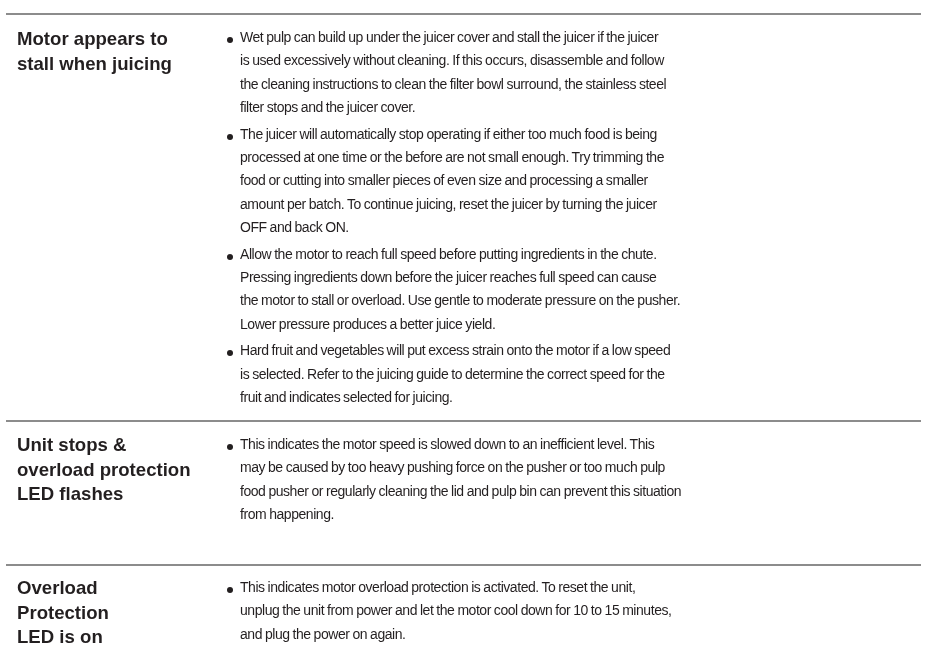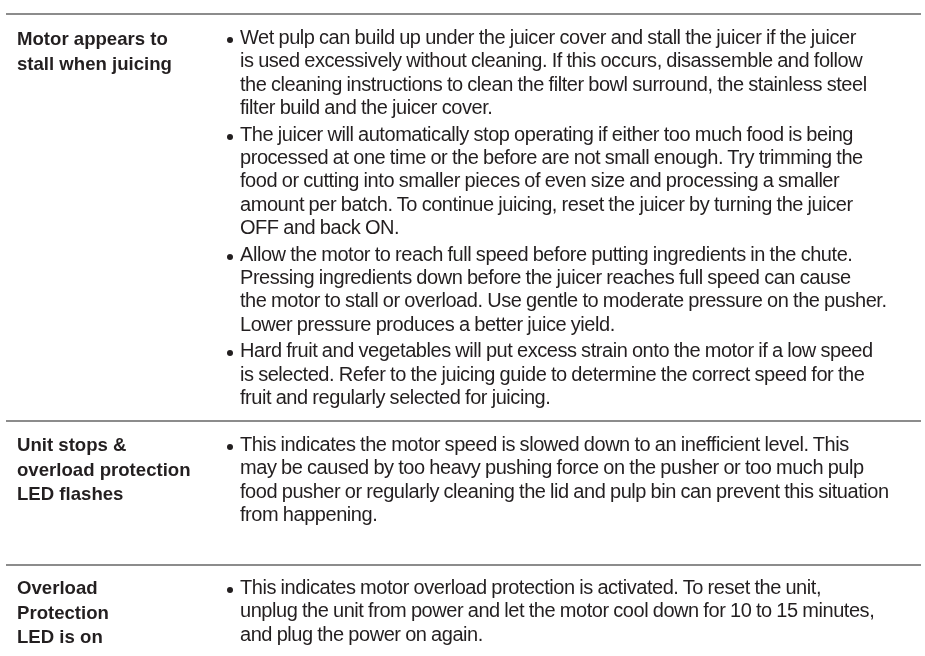--- a/index.html
+++ b/index.html
@@ -9,21 +9,21 @@
     .row:last-child { border-bottom: 2px solid #c4b5fd; }
     .issue {
       width: 216px; flex: 0 0 216px; box-sizing: border-box;
       padding-left: 11px;
       font-family: "Liberation Sans", sans-serif; font-weight: bold;
       font-size: 18.6px; line-height: 24.5px; color: #231f20;
     }
     .solutions {
       flex: 1; box-sizing: border-box;
       font-family: "Liberation Sans", sans-serif;
-      font-size: 20px; line-height: 23.4px; color: #231f20;
+      font-size: 14px; line-height: 23.4px; color: #231f20;
       letter-spacing: -0.45px; word-spacing: -0.5px;
     }
     .sol { position: relative; padding-left: 18px; }
     .sol::before {
       content: ""; position: absolute; left: 5px; top: 11px;
       width: 6px; height: 6px; border-radius: 50%; background: #231f20;
     }
     .r1 { height: 405px; }
     .r1 .issue { padding-top: 12px; }
     .r1 .solutions { padding-top: 11px; }
@@ -44,39 +44,39 @@
   <div class="row r1">
     <div class="issue">
       <span class="line">Motor appears to</span>
       <span class="line">stall when juicing</span>
     </div>
     <div class="solutions">
       <div class="sol">
         <span class="line">Wet pulp can build up under the juicer cover and stall the juicer if the juicer</span>
         <span class="line">is used excessively without cleaning. If this occurs, disassemble and follow</span>
         <span class="line">the cleaning instructions to clean the filter bowl surround, the stainless steel</span>
-        <span class="line">filter build and the juicer cover.</span>
+        <span class="line">filter stops and the juicer cover.</span>
       </div>
       <div class="sol">
         <span class="line">The juicer will automatically stop operating if either too much food is being</span>
         <span class="line">processed at one time or the before are not small enough. Try trimming the</span>
         <span class="line">food or cutting into smaller pieces of even size and processing a smaller</span>
         <span class="line">amount per batch. To continue juicing, reset the juicer by turning the juicer</span>
         <span class="line">OFF and back ON.</span>
       </div>
       <div class="sol">
         <span class="line">Allow the motor to reach full speed before putting ingredients in the chute.</span>
         <span class="line">Pressing ingredients down before the juicer reaches full speed can cause</span>
         <span class="line">the motor to stall or overload. Use gentle to moderate pressure on the pusher.</span>
         <span class="line">Lower pressure produces a better juice yield.</span>
       </div>
       <div class="sol">
         <span class="line">Hard fruit and vegetables will put excess strain onto the motor if a low speed</span>
         <span class="line">is selected. Refer to the juicing guide to determine the correct speed for the</span>
-        <span class="line">fruit and regularly selected for juicing.</span>
+        <span class="line">fruit and indicates selected for juicing.</span>
       </div>
     </div>
   </div>
 
   <div class="row r2">
     <div class="issue">
       <span class="line">Unit stops &amp;</span>
       <span class="line">overload protection</span>
       <span class="line">LED flashes</span>
     </div>

